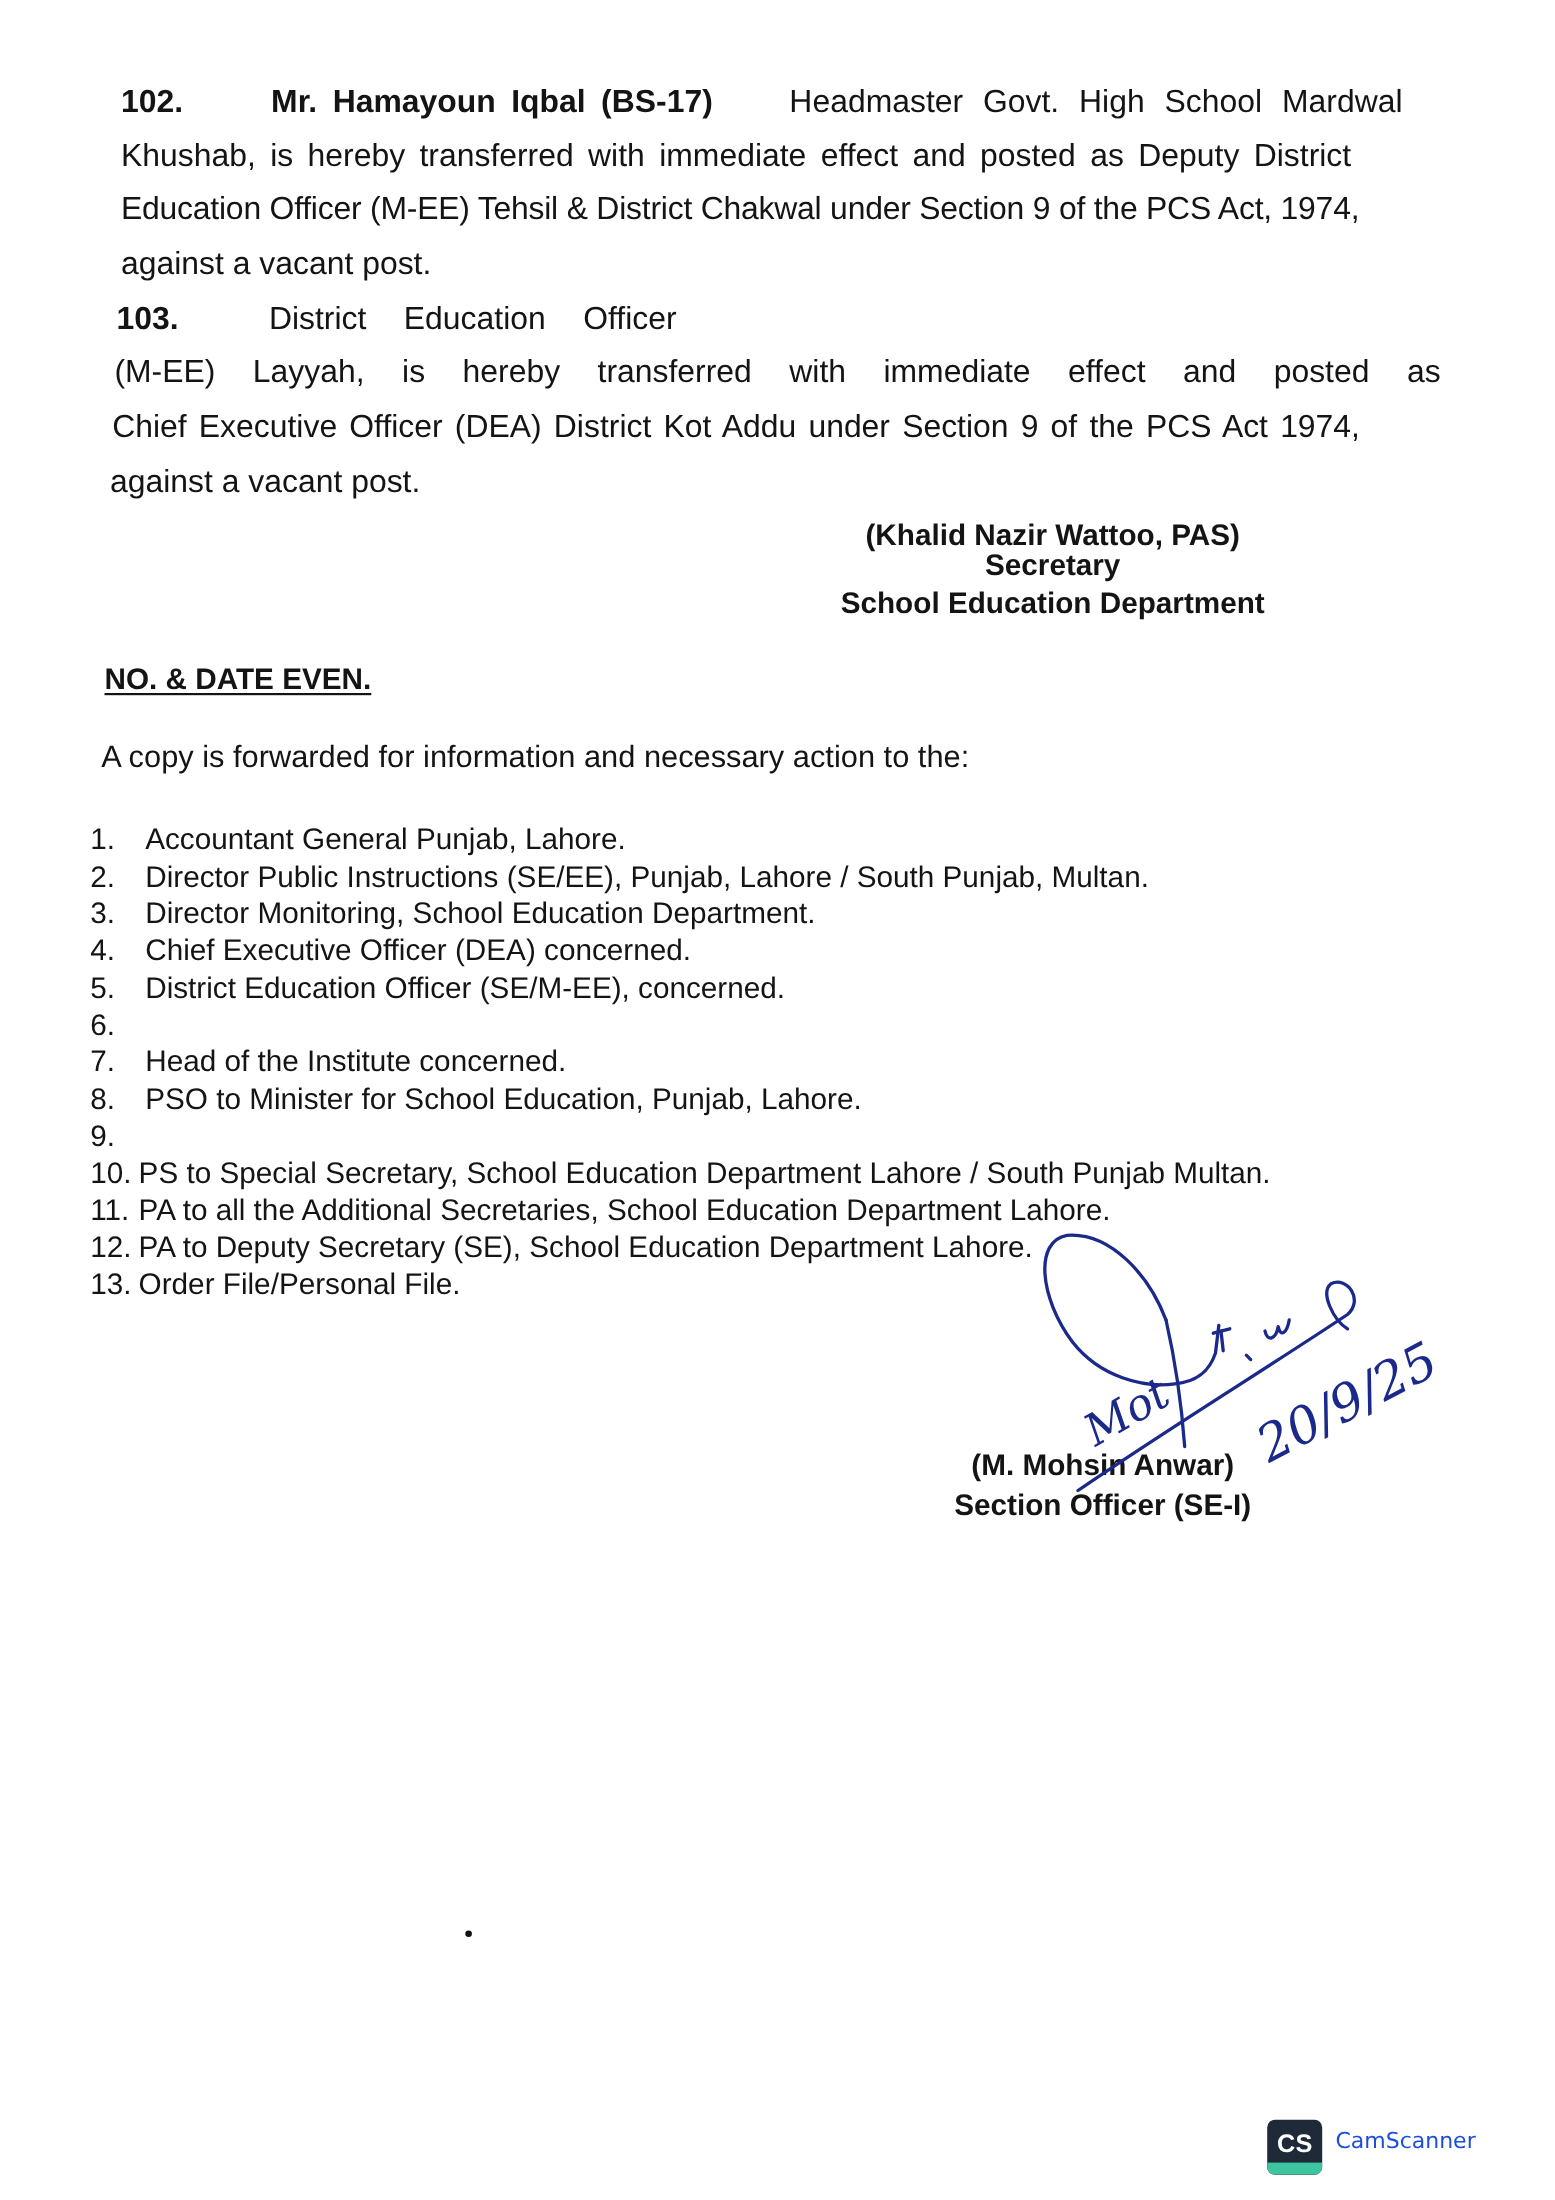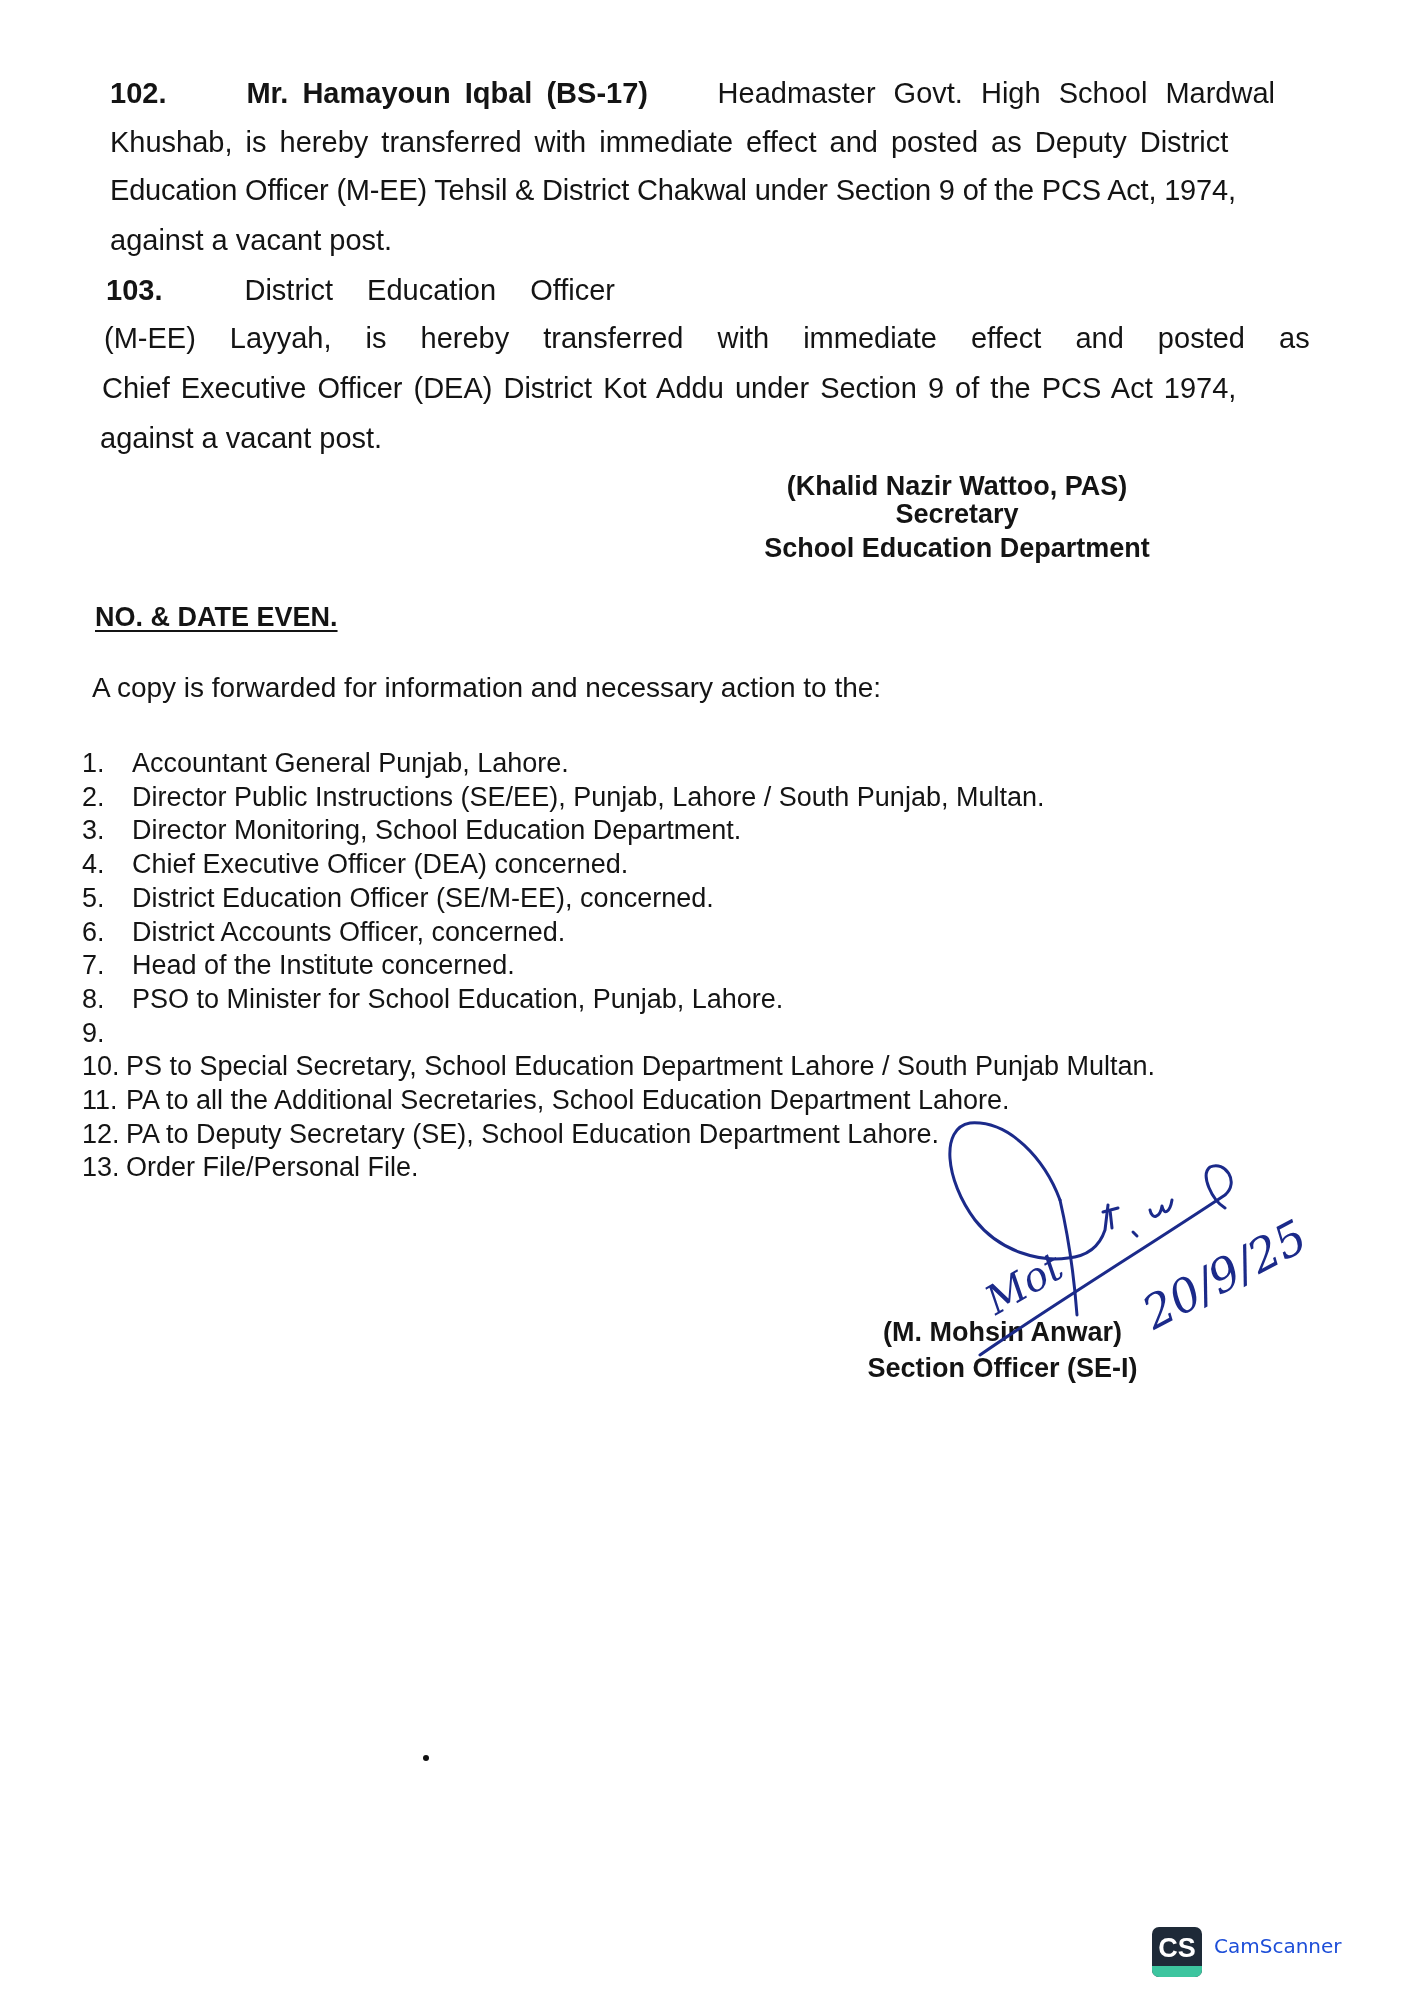--- a/index.html
+++ b/index.html
@@ -14,21 +14,21 @@
   .sig-block { position:absolute; text-align:center; font-weight:bold; font-size:27px; line-height:32px; }
   .heading { position:absolute; left:95px; top:602px; font-size:27px; font-weight:bold;
              text-decoration:underline; text-decoration-thickness:2px; text-underline-offset:4px; }
   .intro { position:absolute; left:92px; top:672px; font-size:28px; }
   .cc-list { position:absolute; left:82px; top:747px; font-size:27px; line-height:33.7px; margin:0; padding:0; list-style:none; }
   .cc-list li { display:flex; }
   .cc-list .n { display:inline-block; width:50px; }
   .cc-list li.wide .n { width:44px; }
   .logo { position:absolute; left:1152px; top:1927px; display:flex; align-items:center; }
   .logo-icon { width:50px; height:50px; border-radius:7px; background:#1e2a38; position:relative; overflow:hidden;
-               color:#fff; font-weight:bold; font-size:27px; display:flex; align-items:center; justify-content:center; padding-bottom:8px; box-sizing:border-box; }
+               color:#fff; font-weight:bold; font-size:23px; display:flex; align-items:center; justify-content:center; padding-bottom:8px; box-sizing:border-box; }
   .logo-icon .teal { position:absolute; left:0; right:0; bottom:0; height:11px; background:#3dc59f; }
   .logo-text { margin-left:12px; font-family:"DejaVu Sans", sans-serif; font-size:20px; color:#1d4ed8; margin-top:-12px; }
 </style>
 </head>
 <body>
 
 <div>
   <div class="para-line" style="top:76px;">
     <span class="num" style="margin-right:80px;">102.</span>
     <span style="display:flex; flex:1; justify-content:space-between;">
@@ -90,21 +90,20 @@
   <li>
       <span class="n">4.</span>
       <span>Chief Executive Officer (DEA) concerned.</span>
     </li>
   <li>
       <span class="n">5.</span>
       <span>District Education Officer (SE/M-EE), concerned.</span>
     </li>
   <li>
       <span class="n">6.</span>
-      <span>District Accounts Officer, concerned.</span>
     </li>
   <li>
       <span class="n">7.</span>
       <span>Head of the Institute concerned.</span>
     </li>
   <li>
       <span class="n">8.</span>
       <span>PSO to Minister for School Education, Punjab, Lahore.</span>
     </li>
   <li>

